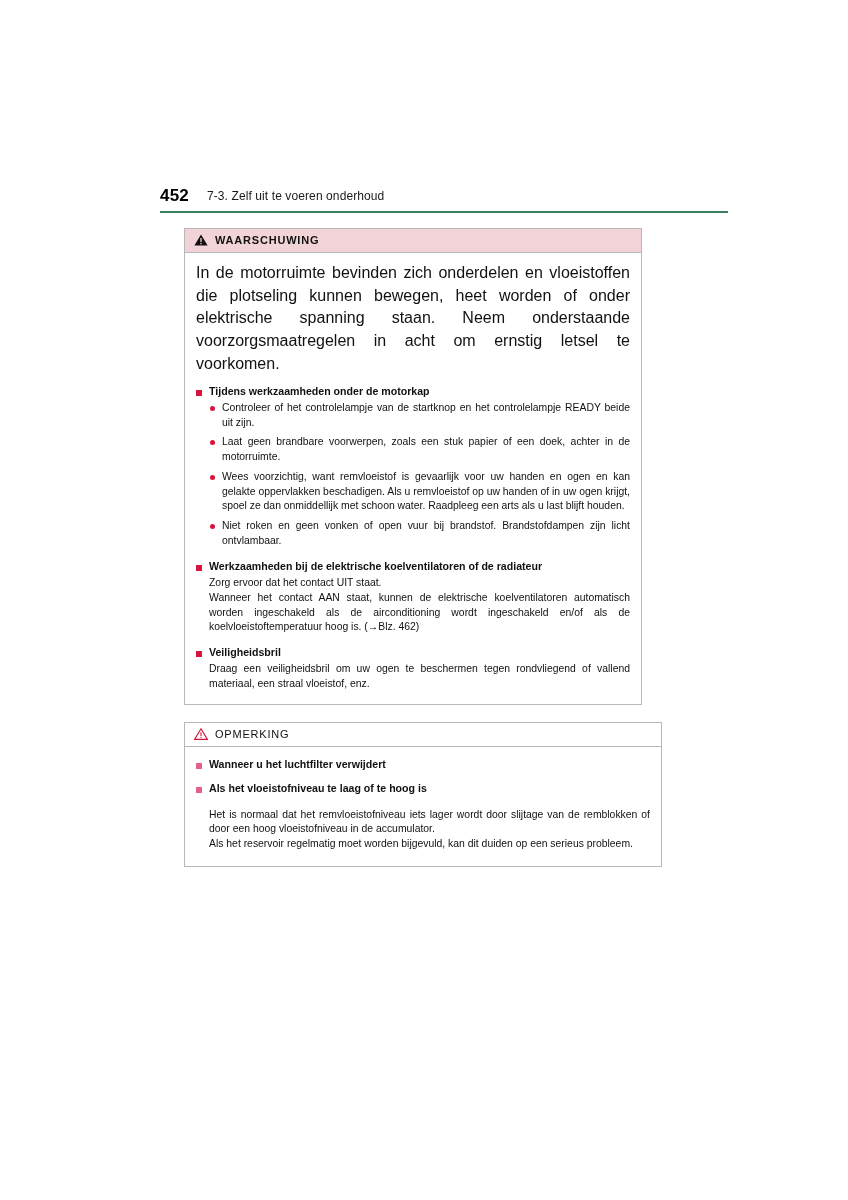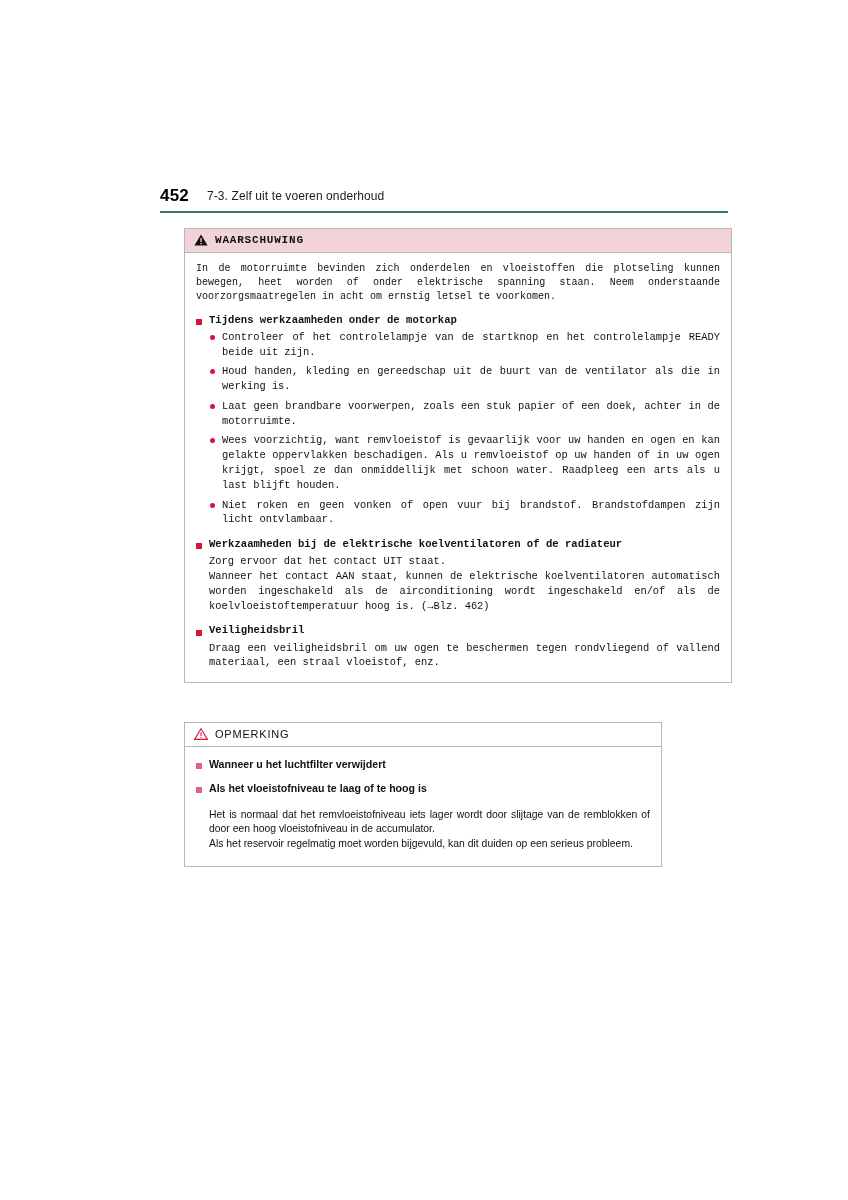--- a/index.html
+++ b/index.html
@@ -51,25 +51,24 @@
     width: 568px;
     height: 1.6px;
     background: #3a7f5c;
   }
 
   
   .warning-box {
     position: absolute;
     left: 184px;
     top: 228px;
-    width: 548px;
+    width: 458px;
     border: 1px solid #b8b8b8;
     box-sizing: border-box;
     background: #ffffff;
-    font-family: Liberation Mono, monospace;
   }
   .warning-bar {
     background: #f2d4d8;
     border-bottom: 1px solid #b8b8b8;
     padding: 5px 9px 6px 9px;
     display: flex;
     align-items: center;
   }
   .warn-triangle {
     width: 14px;
@@ -82,21 +81,21 @@
   .warning-title {
     font-size: 11px;
     font-weight: bold;
     letter-spacing: 0.8px;
     color: #111;
   }
   .warning-body {
     padding: 9px 11px 12px 11px;
   }
   .intro-para {
-    font-size: 10px;
+    font-size: 16px;
     line-height: 1.42;
     text-align: justify;
     color: #111;
     margin: 0 0 8px 0;
   }
 
   
   .sec {
     margin-bottom: 7px;
   }
@@ -214,21 +213,20 @@
 
       <p class="intro-para">In de motorruimte bevinden zich onderdelen en vloeistoffen die plotseling kunnen bewegen, heet worden of onder elektrische spanning staan. Neem onderstaande voorzorgsmaatregelen in acht om ernstig letsel te voorkomen.</p>
 
       <div class="sec">
         <div class="sec-head">
           <span class="sq"></span>
           <span class="sec-title">Tijdens werkzaamheden onder de motorkap</span>
         </div>
         <ul class="dots">
           <li>Controleer of het controlelampje van de startknop en het controlelampje READY beide uit zijn.</li>
-          <li>Houd handen, kleding en gereedschap uit de buurt van de ventilator als die in werking is.</li>
           <li>Laat geen brandbare voorwerpen, zoals een stuk papier of een doek, achter in de motorruimte.</li>
           <li>Wees voorzichtig, want remvloeistof is gevaarlijk voor uw handen en ogen en kan gelakte oppervlakken beschadigen. Als u remvloeistof op uw handen of in uw ogen krijgt, spoel ze dan onmiddellijk met schoon water. Raadpleeg een arts als u last blijft houden.</li>
           <li>Niet roken en geen vonken of open vuur bij brandstof. Brandstofdampen zijn licht ontvlambaar.</li>
         </ul>
       </div>
 
       <div class="sec" style="margin-top:10px;">
         <div class="sec-head">
           <span class="sq"></span>
           <span class="sec-title">Werkzaamheden bij de elektrische koelventilatoren of de radiateur</span>

